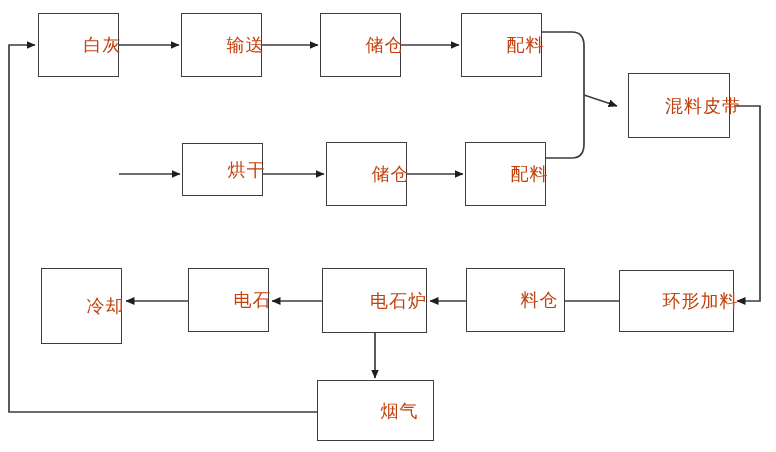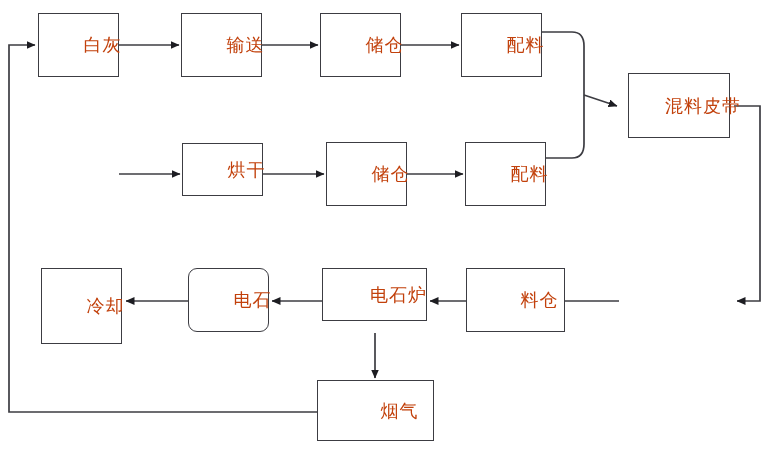--- a/index.html
+++ b/index.html
@@ -110,30 +110,33 @@
   </div>
 
   <div class="node" style="left:465px; top:142px; width:81px; height:64px;">
     <span class="node-label">配料</span>
   </div>
 
   <div class="node" style="left:41px; top:268px; width:81px; height:76px;">
     <span class="node-label">冷却</span>
   </div>
 
-  <div class="node" style="left:188px; top:268px; width:81px; height:64px;border-radius:9px;">
+  <div class="node" style="left:188px; top:268px; width:81px; height:64px;">
     <span class="node-label">电石</span>
   </div>
 
-  <div class="node" style="left:322px; top:268px; width:105px; height:53px;">
+  <div class="node" style="left:322px; top:268px; width:105px; height:65px;">
     <span class="node-label">电石炉</span>
   </div>
 
   <div class="node" style="left:466px; top:268px; width:99px; height:64px;">
     <span class="node-label">料仓</span>
   </div>
 
+  <div class="node" style="left:619px; top:270px; width:115px; height:62px;">
+    <span class="node-label">环形加料</span>
+  </div>
 
   <div class="node" style="left:317px; top:380px; width:117px; height:61px;">
     <span class="node-label">烟气</span>
   </div>
 
 </div>
 
 </body></html>

